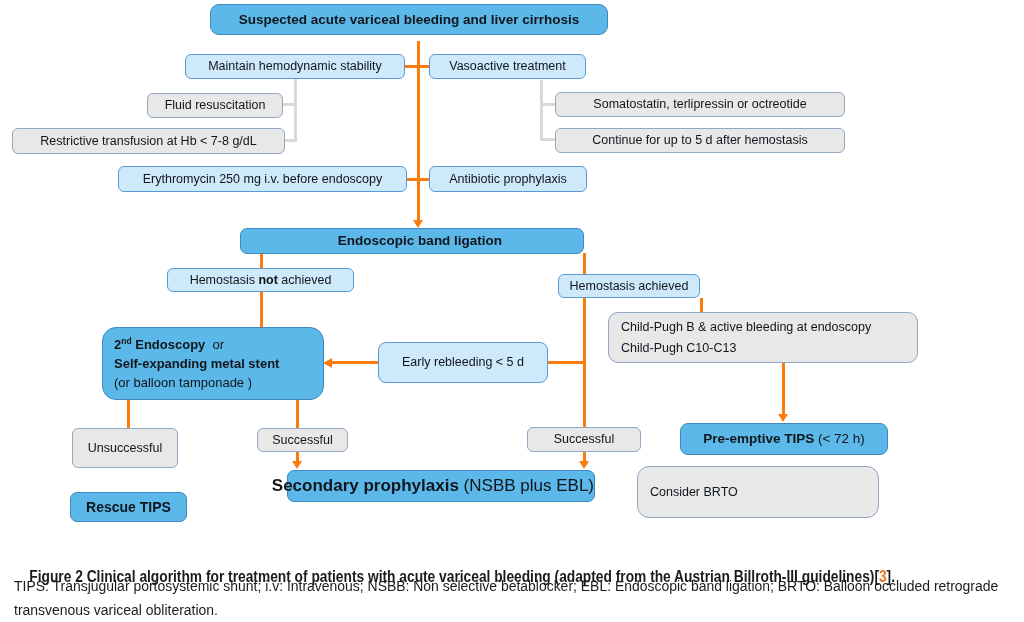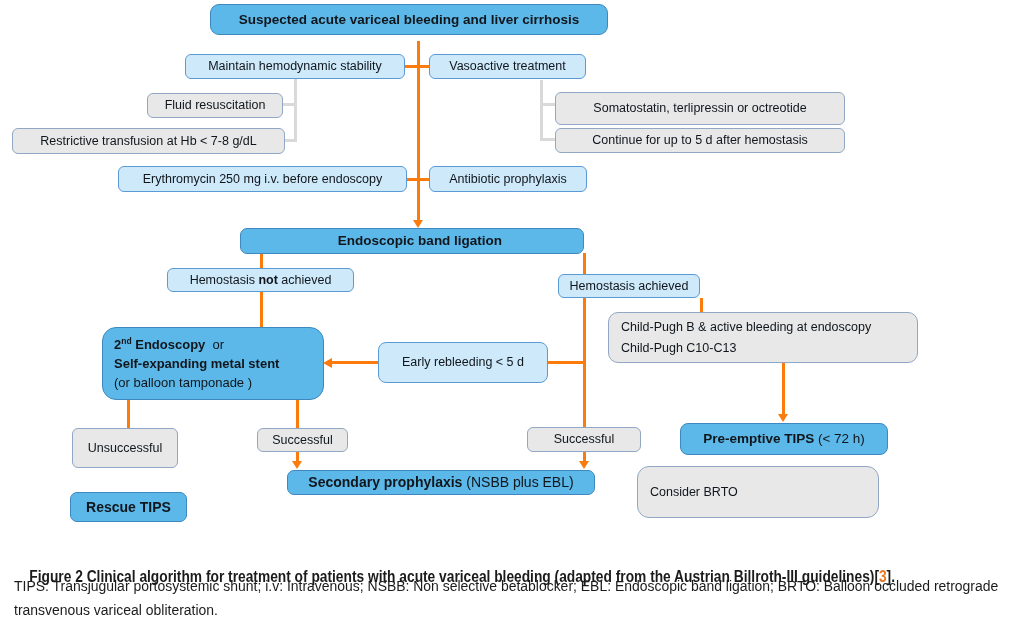--- a/index.html
+++ b/index.html
@@ -81,21 +81,21 @@
   </div>
 
   <div class="box lblue" style="left:429px; top:54px; width:157px; height:25px;">
     <span>Vasoactive treatment</span>
   </div>
 
   <div class="box gray" style="left:147px; top:93px; width:136px; height:25px;">
     <span>Fluid resuscitation</span>
   </div>
 
-  <div class="box gray" style="left:555px; top:92px; width:290px; height:33px;">
+  <div class="box gray" style="left:555px; top:92px; width:290px; height:25px;">
     <span>Somatostatin, terlipressin or octreotide</span>
   </div>
 
   <div class="box gray" style="left:12px; top:128px; width:273px; height:26px;">
     <span>Restrictive transfusion at Hb &lt; 7-8 g/dL</span>
   </div>
 
   <div class="box gray" style="left:555px; top:128px; width:290px; height:25px;">
     <span>Continue for up to 5 d after hemostasis</span>
   </div>
@@ -151,21 +151,21 @@
 
   <div class="box blue" style="left:680px; top:423px; width:208px; height:32px; border-radius:8px; font-size:13.5px;">
     <b>Pre-emptive TIPS</b>
       <span> (&lt; 72 h)</span>
   </div>
 
   <div class="box blue bold" style="left:70px; top:468px; width:117px; height:30px; border-radius:7px; font-size:14px;margin-top:24px;">
     <span>Rescue TIPS</span>
   </div>
 
-  <div class="box blue" style="left:287px; top:470px; width:308px; height:25px; border-radius:7px; font-size:14px;">
+  <div class="box blue" style="left:287px; top:470px; width:308px; height:32px; border-radius:7px; font-size:17px;justify-content:flex-end;">
     <b>Secondary prophylaxis</b>
       <span> (NSBB plus EBL)</span>
   </div>
 
   <div class="box gray col" style="left:637px; top:466px; width:242px; height:52px; border-radius:12px; padding-left:12px; line-height:20px;">
     <div>Consider BRTO</div>
   </div>
 
   <div class="capline cap-title" style="left:14px; top:550px;">
     <span>Figure 2 Clinical algorithm for treatment of patients with acute variceal bleeding (adapted from the Austrian Billroth-III guidelines)[</span><span class="cite">3</span><span>].</span>

